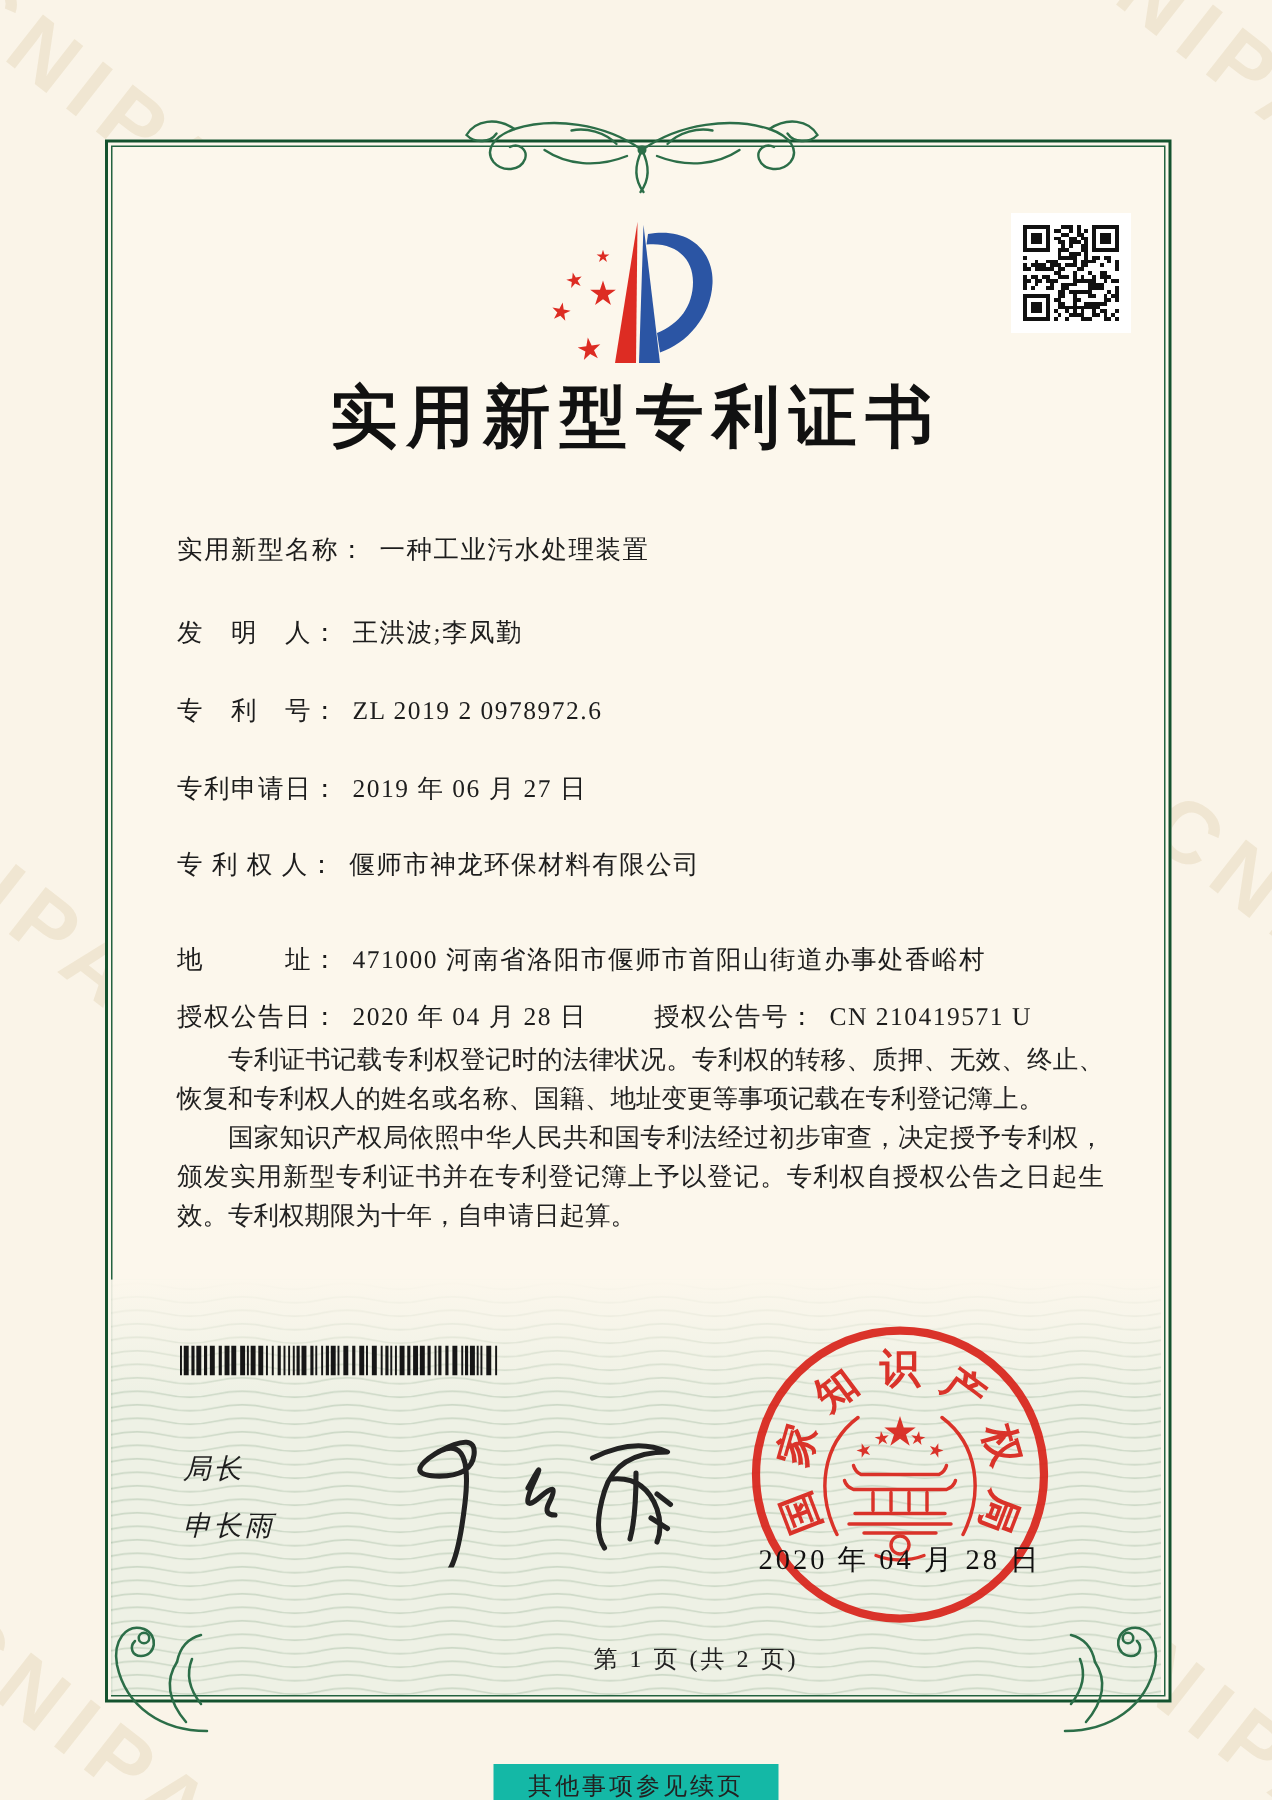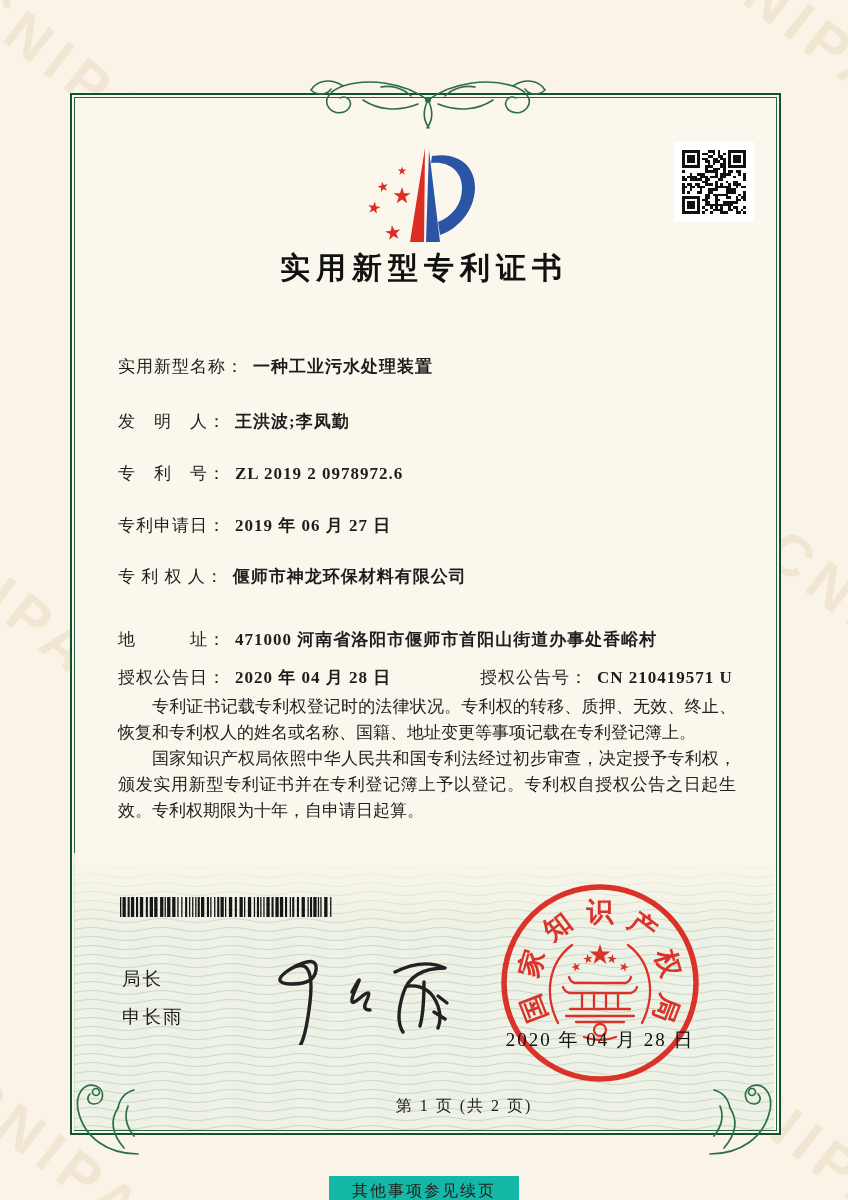--- a/index.html
+++ b/index.html
@@ -37,39 +37,39 @@
   .cert-no{
     position:absolute; left:104px; top:146px; font-size:17.5px; letter-spacing:3px;
   }
   .logo{position:absolute; left:368px; top:146px;}
   .qr-box{
     position:absolute; left:674px; top:142px; width:80px; height:80px; background:#fff;
     display:flex; align-items:center; justify-content:center;
   }
   .title{
     position:absolute; left:0; top:248px; width:848px; text-align:center;
-    font-size:30px; font-weight:bold; letter-spacing:6px; color:#111;
+    font-size:45px; font-weight:bold; letter-spacing:6px; color:#111;
   }
   
   .fields{position:absolute; left:118px; top:0; width:620px; font-size:17px;}
   .frow{position:absolute; left:0; white-space:nowrap; letter-spacing:1px;}
   .frow .lab{color:#1d1d1d;}
-  .frow .val{margin-left:9px;font-weight:bold;}
+  .frow .val{margin-left:9px;}
   .r1{top:355px}.r2{top:410px}.r3{top:462px}.r4{top:514px}.r5{top:565px}.r6{top:628px}.r7{top:666px}
-  .pair2{position:absolute; left:318px; top:0; white-space:nowrap;margin-left:44px;}
+  .pair2{position:absolute; left:318px; top:0; white-space:nowrap;}
   
   .body-text{
     position:absolute; left:118px; top:694px; width:618px;
     font-size:17px; line-height:26px; text-align:justify; color:#222;
   }
   .body-text p{margin:0; text-indent:2em;}
   
   .barcode{position:absolute; left:120px; top:897px;}
   .signer{position:absolute; left:122px; top:966px; font-size:18.5px; letter-spacing:2px;}
-  .signer div{margin-bottom:13px;}
+  .signer div{margin-bottom:13px;font-style:italic;}
   .signature{position:absolute; left:240px; top:945px;}
   .seal{position:absolute; left:490px; top:873px; opacity:.93;}
   .seal-ch{
     font-size:27px; font-weight:bold; fill:#d9251c;
     text-anchor:middle; dominant-baseline:central;
     font-family:"Liberation Serif","DejaVu Serif",serif;
   }
   .seal-date{
     position:absolute; left:490px; top:1027px; width:220px; text-align:center;
     font-size:19px; letter-spacing:2px; color:#101010; z-index:6;

